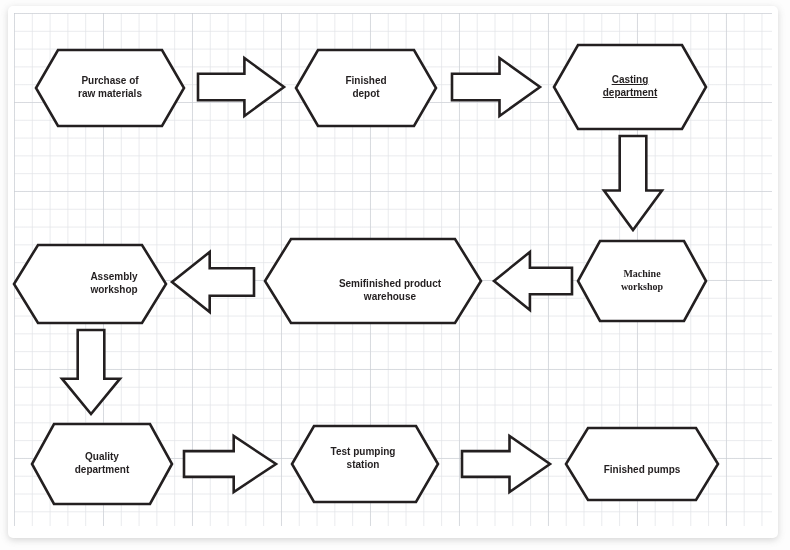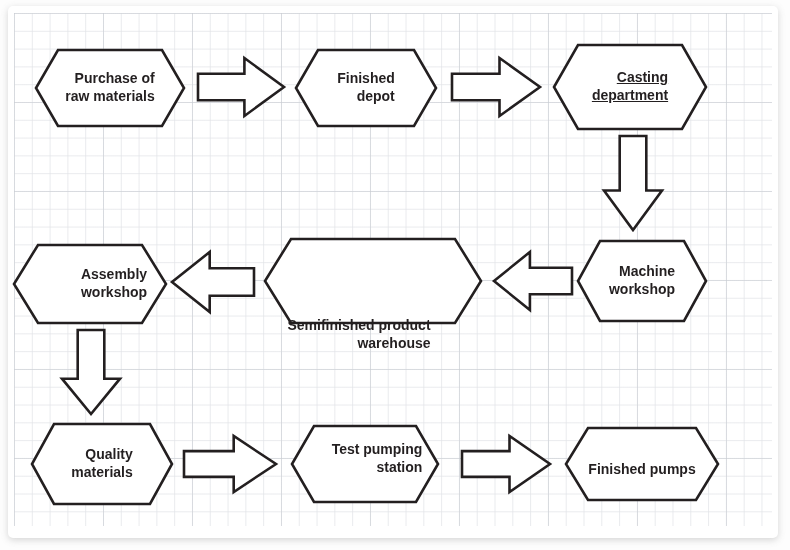--- a/index.html
+++ b/index.html
@@ -51,24 +51,24 @@
     height: 550px;
     pointer-events: none;
   }
   #shapes .hit { pointer-events: auto; }
 
   .node-label {
     position: absolute;
     display: flex;
     align-items: center;
     justify-content: center;
-    text-align: right;
+    text-align: center;
     font-family: "Liberation Sans", sans-serif;
     font-weight: bold;
-    font-size: 14px;
+    font-size: 10px;
     color: #231f20;
     line-height: 1.28;
     white-space: pre-line;
     pointer-events: none;
   }
 </style>
 </head>
 <body>
 
 <div id="canvas">
@@ -93,25 +93,25 @@
       <polygon points="314.0,426.0 416.0,426.0 438.0,464.0 416.0,502.0 314.0,502.0 292.0,464.0" fill="#ffffff" stroke="#231f20" stroke-width="2.6" stroke-linejoin="miter" class="hit"></polygon>
       <polygon points="588.0,428.0 696.0,428.0 718.0,464.0 696.0,500.0 588.0,500.0 566.0,464.0" fill="#ffffff" stroke="#231f20" stroke-width="2.6" stroke-linejoin="miter" class="hit"></polygon>
     </svg>
   <div id="labels">
       <div class="node-label" style="left: 36px; top: 50px; width: 148px; height: 76px;">Purchase of
 raw materials</div>
       <div class="node-label" style="left: 296px; top: 50px; width: 140px; height: 76px;">Finished
 depot</div>
       <div class="node-label" style="left: 554px; top: 45px; width: 152px; height: 84px; text-decoration: underline;">Casting
 department</div>
-      <div class="node-label" style="left: 578px; top: 241px; width: 128px; height: 80px;">Machine
+      <div class="node-label" style="left: 578px; top: 241px; width: 128px; height: 80px; font-family: Liberation Serif, serif;">Machine
 workshop</div>
-      <div class="node-label" style="left: 251px; top: 239px; width: 216px; height: 104px; margin-top: 44px;">Semifinished product
+      <div class="node-label" style="left: 282px; top: 239px; width: 216px; height: 104px;">Semifinished product
 warehouse</div>
       <div class="node-label" style="left: 14px; top: 245px; width: 152px; height: 78px; margin-left: 24px;">Assembly
 workshop</div>
       <div class="node-label" style="left: 32px; top: 424px; width: 140px; height: 80px;">Quality
-materials</div>
-      <div class="node-label" style="left: 304px; top: 426px; width: 146px; height: 65px;">Test pumping
+department</div>
+      <div class="node-label" style="left: 290px; top: 426px; width: 146px; height: 65px;">Test pumping
 station</div>
       <div class="node-label" style="left: 566px; top: 428px; width: 152px; height: 84px;">Finished pumps</div>
     </div>
 </div>
 
 </body></html>

